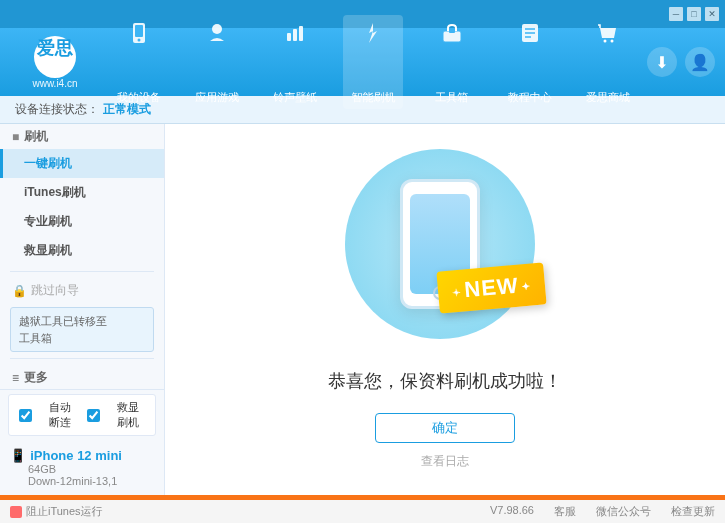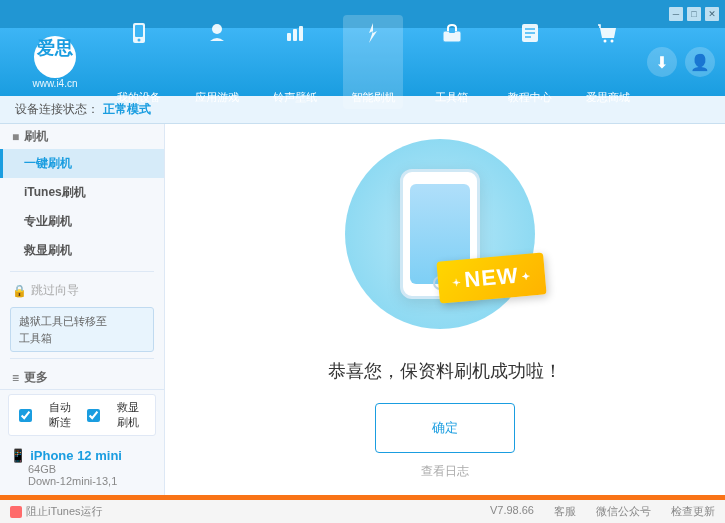--- a/index.html
+++ b/index.html
@@ -290,21 +290,21 @@
     .sparkle-3 { bottom: 20px; left: 10px; }
 
     .success-text {
       font-size: 18px;
       color: #333;
       margin-bottom: 20px;
       font-weight: 500;
     }
     .confirm-btn {
       width: 140px;
-      height: 50px;
+      height: 30px;
       border: 1px solid #1a9de0;
       background: #fff;
       color: #1a9de0;
       border-radius: 4px;
       cursor: pointer;
       font-size: 13px;
       display: flex;
       align-items: center;
       justify-content: center;
       margin-bottom: 10px;

